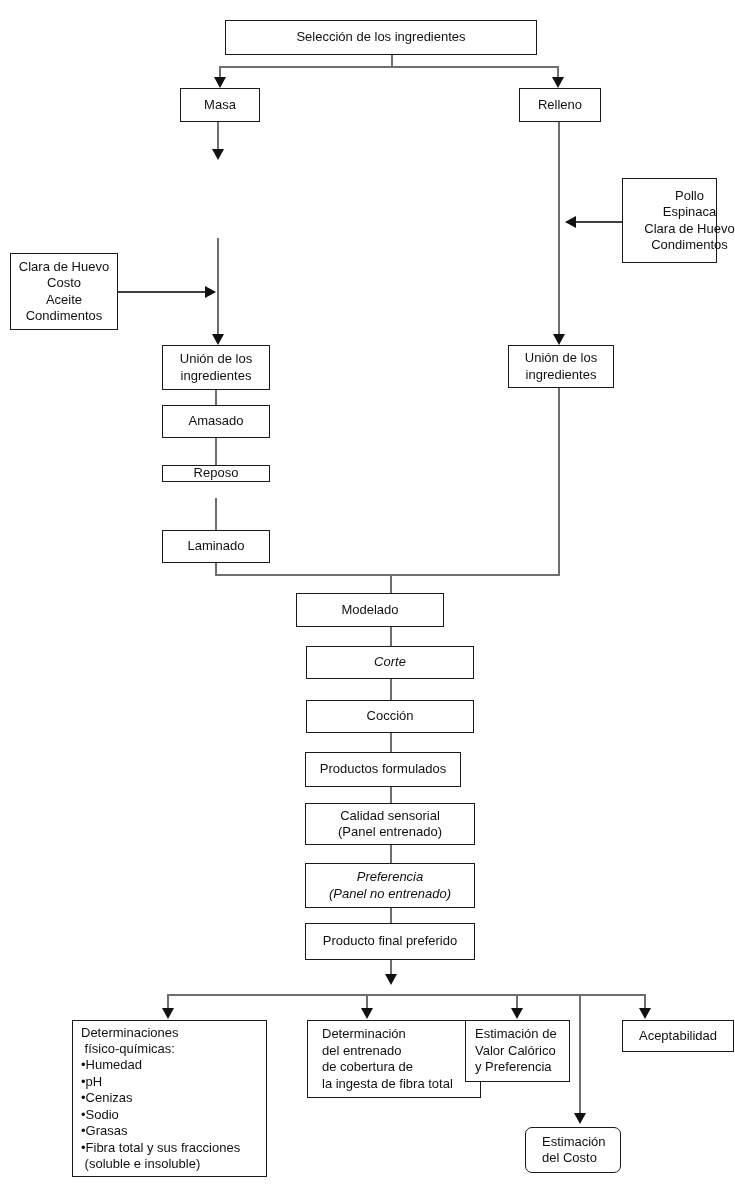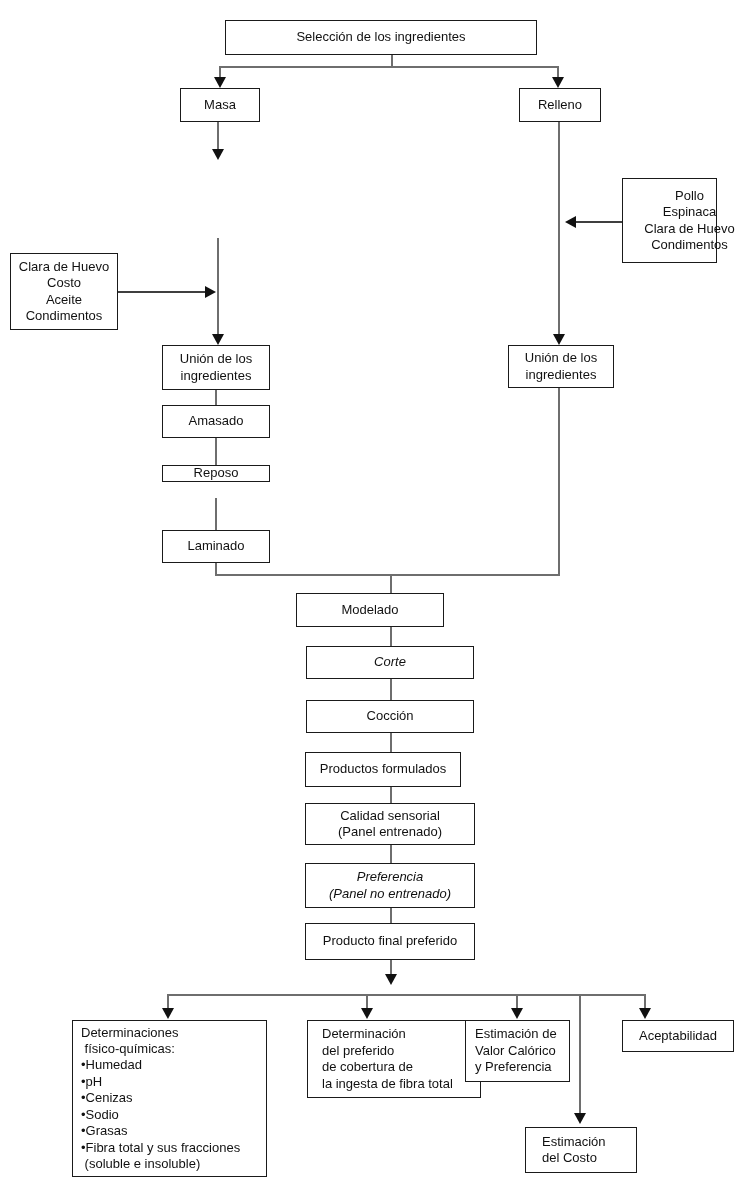--- a/index.html
+++ b/index.html
@@ -128,36 +128,36 @@
     <div class="line">•pH</div>
     <div class="line">•Cenizas</div>
     <div class="line">•Sodio</div>
     <div class="line">•Grasas</div>
     <div class="line">•Fibra total y sus fracciones</div>
     <div class="line"> (soluble e insoluble)</div>
   </div>
 
   <div class="box left-text" style="left:283px;top:1020px;width:174px;height:78px;padding-left:14px;margin-left:24px;">
     <div class="line">Determinación</div>
-    <div class="line">del preferido</div>
+    <div class="line">del entrenado</div>
     <div class="line">de cobertura de</div>
     <div class="line">la ingesta de fibra total</div>
   </div>
 
   <div class="box left-text" style="left:465px;top:1020px;width:105px;height:62px;padding-left:9px;">
     <div class="line">Estimación de</div>
     <div class="line">Valor Calórico</div>
     <div class="line">y Preferencia</div>
   </div>
 
   <div class="box" style="left:590px;top:1020px;width:112px;height:32px;margin-left:32px;">
     <div class="line">Aceptabilidad</div>
   </div>
 
-  <div class="box left-text" style="left:525px;top:1127px;width:112px;height:46px;padding-left:16px;">
+  <div class="box left-text" style="left:525px;top:1127px;width:96px;height:46px;padding-left:16px;border-radius:7px;">
     <div class="line">Estimación</div>
     <div class="line">del Costo</div>
   </div>
 
   <div class="vline" style="left:391px;top:55px;height:12px;"></div>
   <div class="hline" style="left:219px;top:66px;width:339px;"></div>
   <div class="vline" style="left:219px;top:66px;height:12px;"></div>
   <div class="arr-down" style="left:214px;top:77px;"></div>
   <div class="vline" style="left:557px;top:66px;height:12px;"></div>
   <div class="arr-down" style="left:552px;top:77px;"></div>

